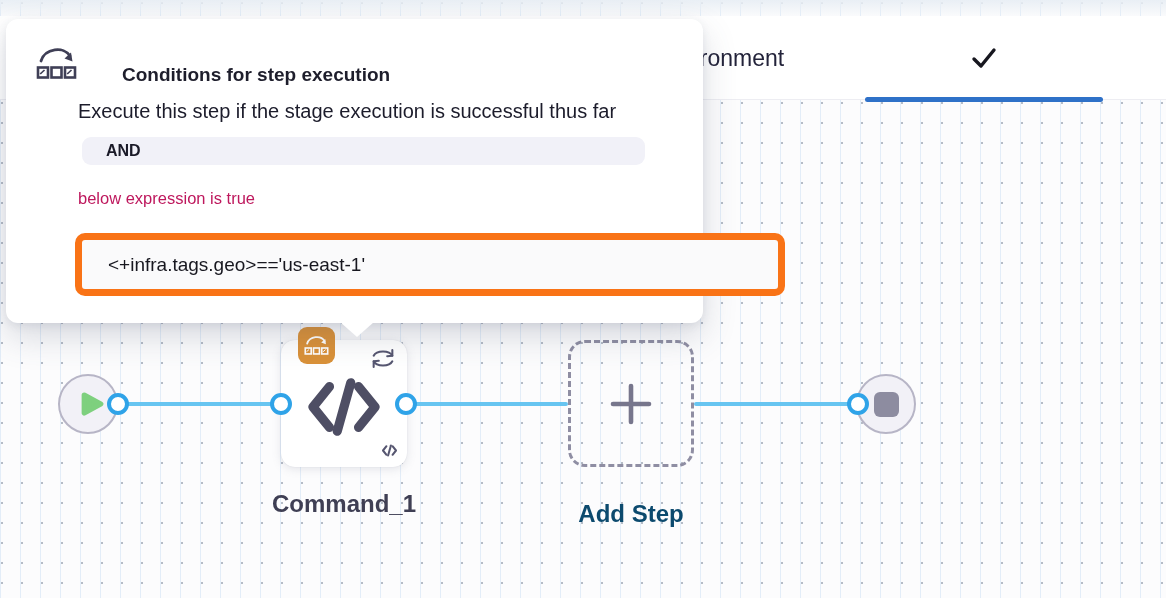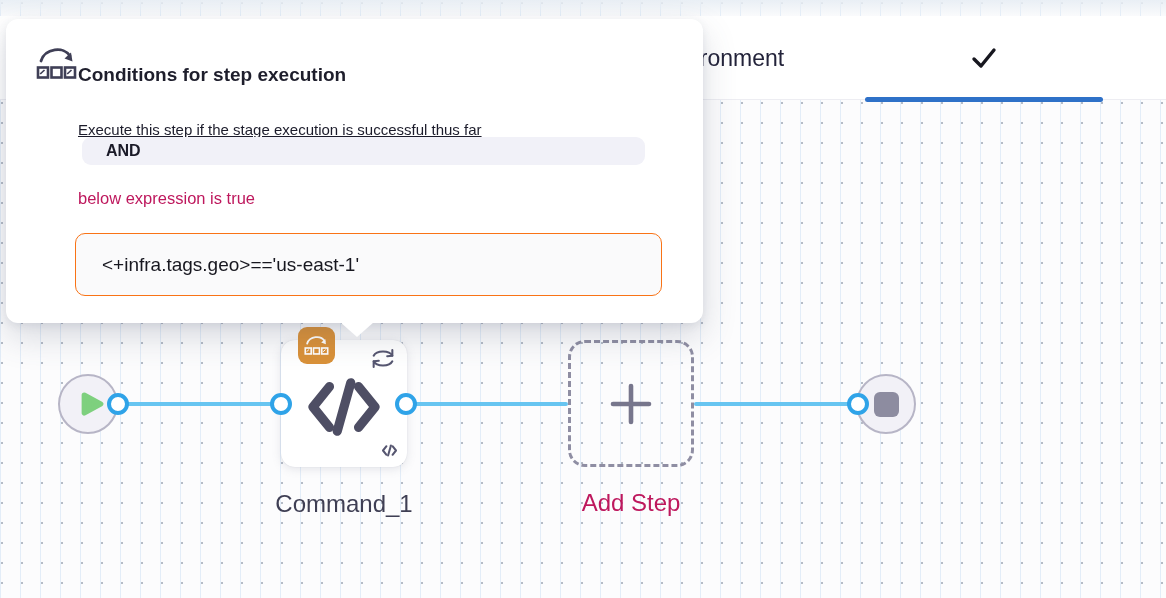--- a/index.html
+++ b/index.html
@@ -51,41 +51,41 @@
           display:flex; align-items:center; justify-content:center; }
   .step-badge { position:absolute; left:17px; top:-13px; width:37px; height:37px;
           border-radius:9px; display:flex; align-items:center; justify-content:center; }
   .loop-wrap { position:absolute; right:10px; top:7px; }
   .minicode-wrap { position:absolute; right:9px; bottom:6px; }
 
   .addstep-node { position:absolute; left:568px; top:340px; width:126px; height:127px;
           border:3.5px dashed #8f8ea3; border-radius:17px; z-index:2; cursor:pointer;
           display:flex; align-items:center; justify-content:center; }
 
-  .node-label { position:absolute; text-align:center; font-size:24px; z-index:2; }
+  .node-label { position:absolute; text-align:center; font-size:24px; z-index:2;font-weight:bold; }
   .label-command { left:262px; top:490px; width:164px; color:#3f3f54; }
-  .label-addstep { left:543px; top:489px; width:176px; color:#be185d; }
+  .label-addstep { left:543px; top:500px; width:176px; color:#0c4a6e; }
 
   
   .tooltip { position:absolute; left:6px; top:19px; width:697px; height:304px;
           background:#ffffff; border-radius:12px; z-index:10;
           box-shadow:0 14px 34px rgba(70,80,105,.20), 0 3px 8px rgba(70,80,105,.10); }
   .tooltip-caret { position:absolute; left:334px; bottom:-14px; width:0; height:0;
           border-left:17px solid transparent; border-right:17px solid transparent;
           border-top:15px solid #ffffff; }
   .cond-icon-wrap { position:absolute; left:30px; top:26px; }
   .tooltip-title { position:absolute; left:72px; top:45px; font-size:19px;
-          font-weight:bold; color:#1e1e2c; }
-  .tooltip-line1 { position:absolute; left:72px; top:102px; font-size:15px; color:#1c1c2b;text-decoration:underline; }
+          font-weight:bold; color:#1e1e2c;padding-left:44px; }
+  .tooltip-line1 { position:absolute; left:72px; top:81px; font-size:20px; color:#1c1c2b; }
   .and-bar { position:absolute; left:76px; top:118px; width:563px; height:28px;
           background:#f1f1f8; border-radius:9px; display:flex; align-items:center; }
   .and-bar span { margin-left:24px; font-size:16px; font-weight:bold; color:#1a1a28; }
   .tooltip-line2 { position:absolute; left:72px; top:170px; font-size:16.5px; color:#be185d; }
-  .expr-box { position:absolute; left:69px; top:214px; width:587px; height:63px;
-          background:#fafafb; border:1px solid #f97316; border-radius:10px;
+  .expr-box { position:absolute; left:69px; top:214px; width:710px; height:63px;
+          background:#fafafb; border:7px solid #f97316; border-radius:10px;
           display:flex; align-items:center; }
   .expr-box span { margin-left:26px; font-size:19px; color:#17171f; }
 </style>
 </head>
 <body>
 
 <div class="canvas"></div>
 <div class="canvas-top-fade"></div>
 
 <div class="tabbar">

